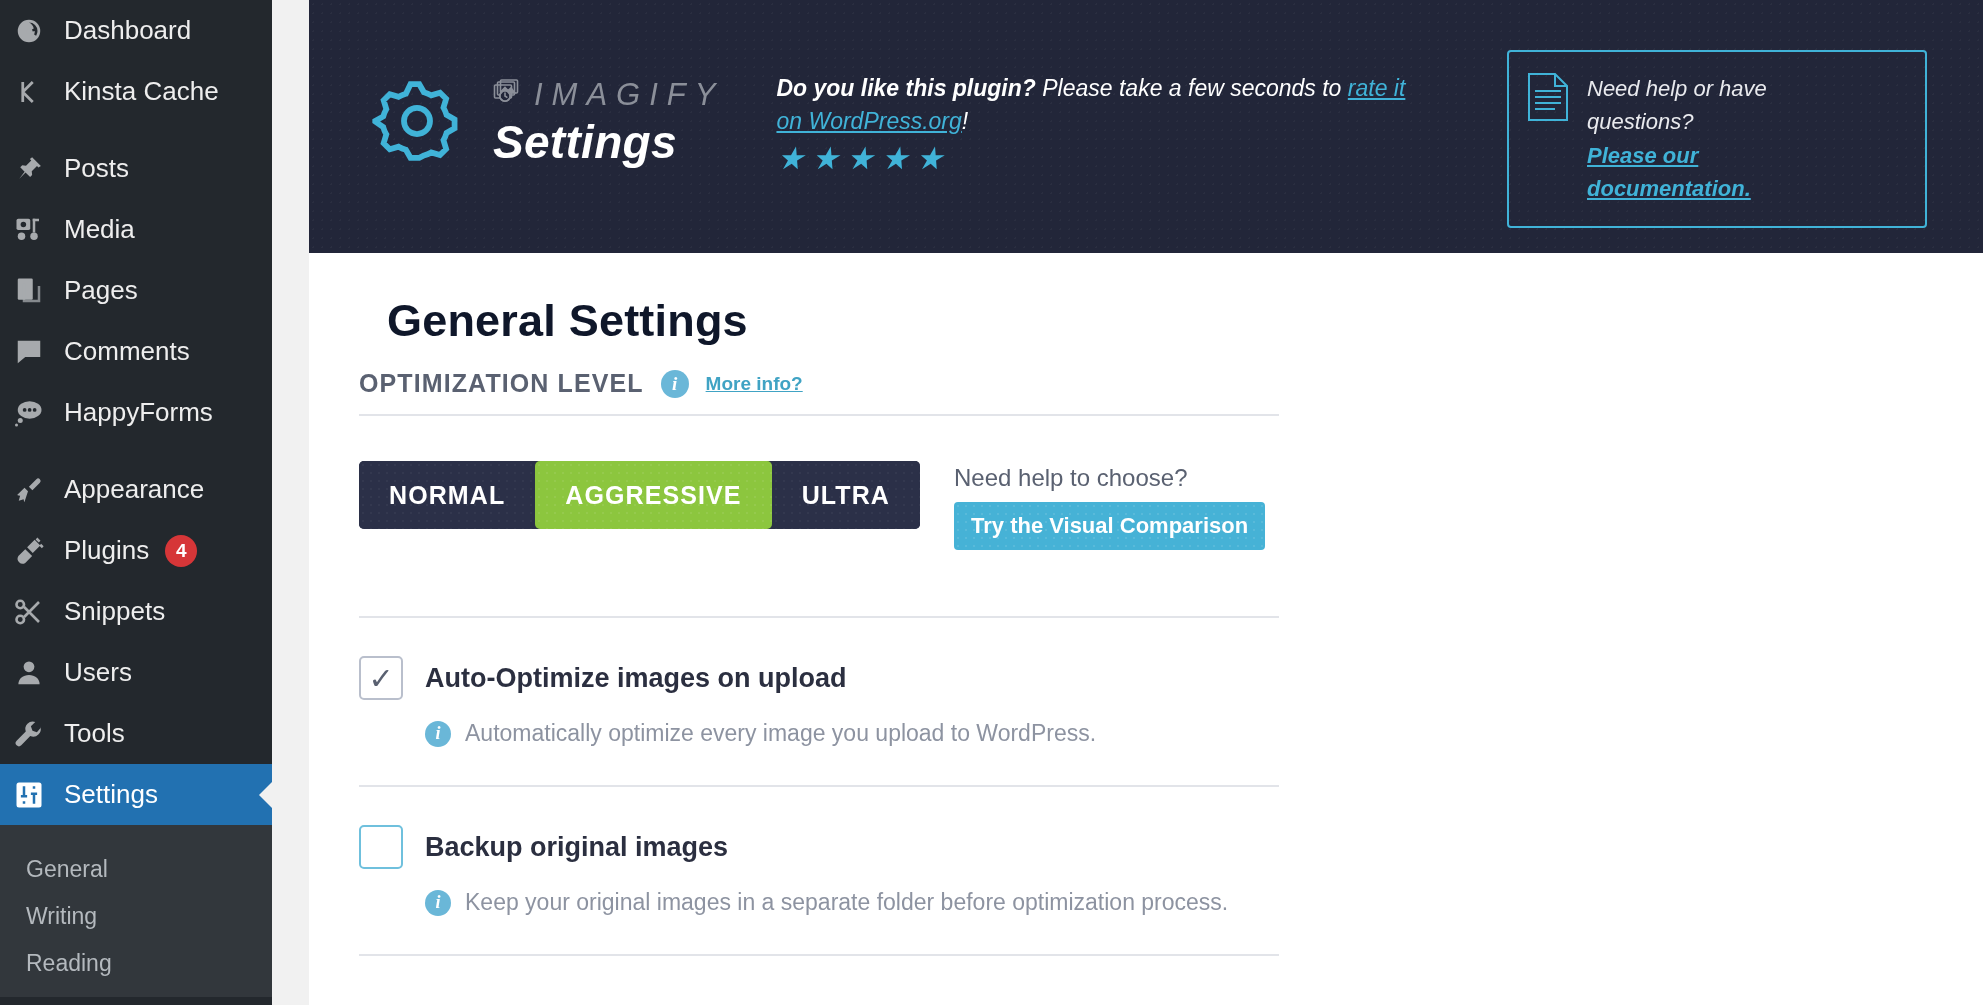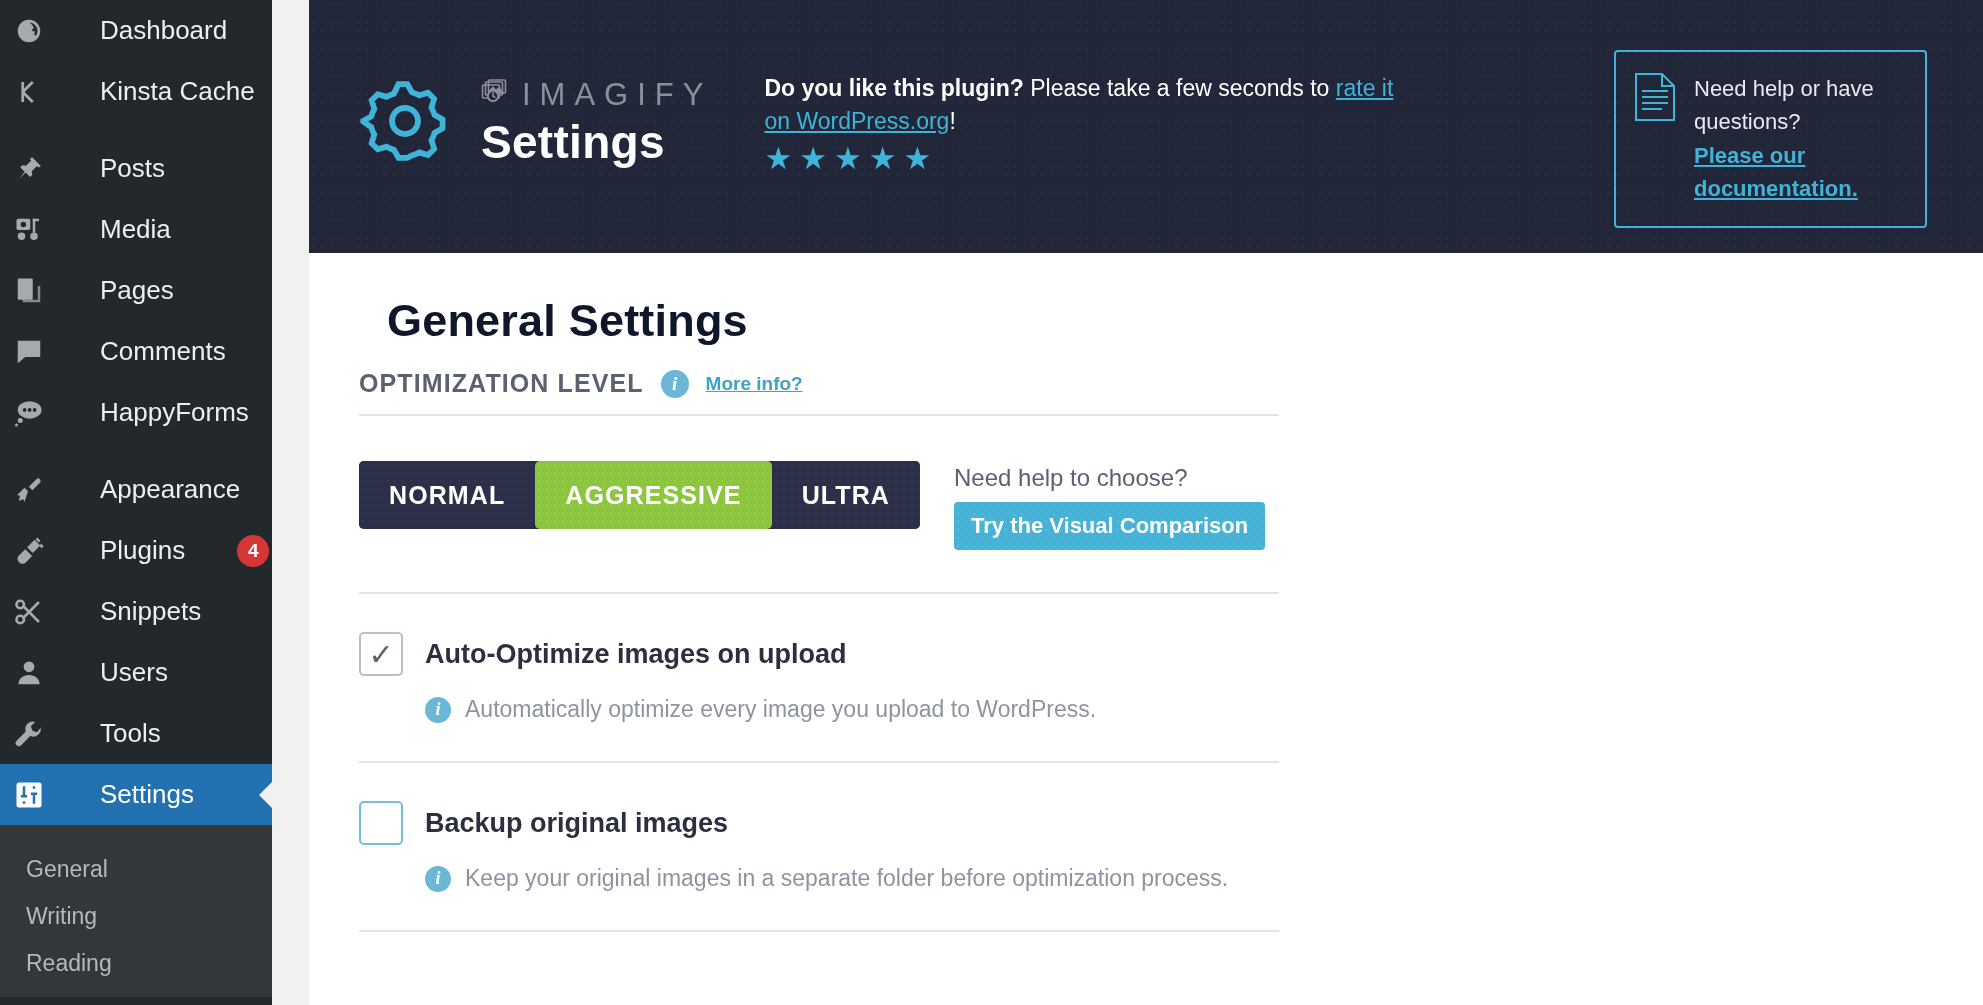--- a/index.html
+++ b/index.html
@@ -20,21 +20,20 @@
     position: relative;
   }
   .nav-item {
     display: flex; align-items: center;
     height: 61px;
     padding-left: 14px;
     color: #eee;
     font-size: 26px;
     cursor: pointer;
     position: relative;
-    gap: 36px;
   }
   .nav-item .ico {
     width: 50px; flex: 0 0 50px;
     display: flex; align-items: center; justify-content: flex-start;
     color: #a7aaad;
   }
   .nav-item .ico svg { display:block; }
   .nav-item .lbl { white-space: nowrap; }
   .nav-sep { height: 16px; }
   .nav-item.active {
@@ -85,21 +84,22 @@
 
   
   .imagify-header {
     background: #222639;
     background-image: radial-gradient(rgba(255,255,255,0.035) 1px, transparent 1px);
     background-size: 9px 9px;
     height: 253px;
     position: relative;
     display: flex;
     align-items: flex-start;
-    padding: 0 0 0 0;
+    padding: 0 0 0 12px;
+    font-style: italic;
   }
   .hdr-left {
     display: flex; align-items: center;
     padding-left: 50px; padding-top: 75px;
   }
   .gear-wrap { width: 100px; margin-right: 22px; }
   .brand-block { }
   .brand-row { display: flex; align-items: center; gap: 7px; margin-bottom: 2px; }
   .imagify-word {
     color: #8b8f99;
@@ -131,21 +131,21 @@
   .stars {
     margin-top: 6px;
     color: #40b3d8;
     font-size: 31px;
     letter-spacing: 7px;
     line-height: 1;
   }
   .help-box {
     position: absolute;
     right: 56px; top: 50px;
-    width: 313px;
+    width: 420px;
     border: 2px solid #40b3d8;
     border-radius: 4px;
     padding: 20px 20px 20px 18px;
     display: flex;
     gap: 18px;
     align-items: flex-start;
   }
   .help-text { color: #e9eaee; font-size: 22px; line-height: 1.52; }
   .help-link {
     color: #40b3d8; font-weight: 700; text-decoration: underline;
@@ -180,21 +180,21 @@
   }
   .info-dot.small { width: 26px; height: 26px; font-size: 18px; }
   .more-info {
     color: #40a3c4; font-size: 19px;
     text-decoration: underline; font-weight: 600;
   }
 
   .level-row {
     display: flex; align-items: flex-start; gap: 34px;
     margin-top: 45px;
-    padding-bottom: 42px;
+    padding-bottom: 66px;
     border-bottom: 2px solid #e2e4e9;
     width: 920px;
   }
   .level-switch {
     display: flex;
     background: #2b3048;
     border-radius: 5px;
     overflow: hidden;
     height: 68px;
   }

